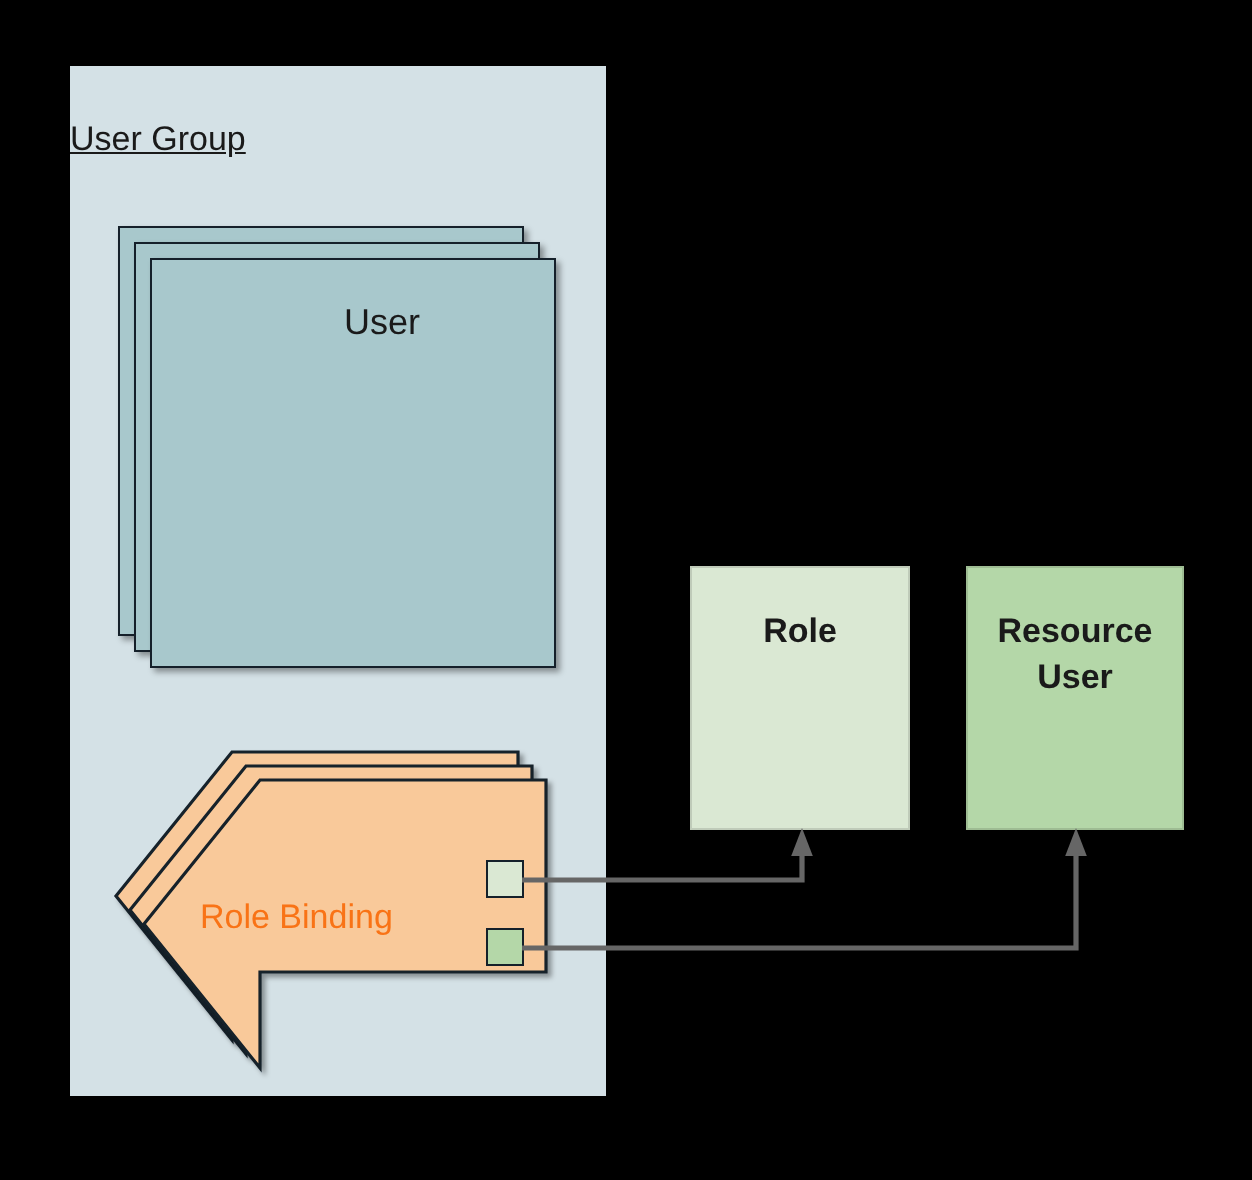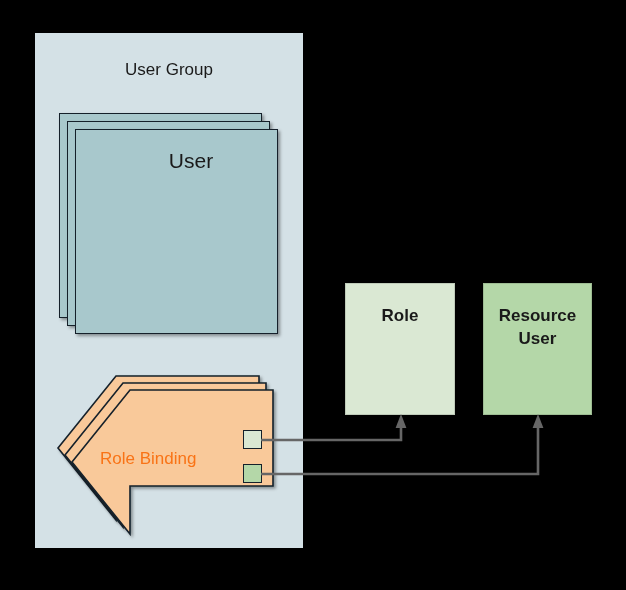--- a/index.html
+++ b/index.html
@@ -22,44 +22,45 @@
     left: 35px;
     top: 33px;
     width: 268px;
     height: 515px;
     background: #d4e1e6;
   }
   #user-group-title {
     left: 35px;
     top: 59px;
     width: 268px;
-    text-align: center;
+    text-align: left;
     font-size: 17px;
     color: #1a1a1a;
     line-height: 22px;
+    text-decoration: underline;
   }
 
   
   .user-card {
     width: 203px;
     height: 205px;
     background: #a8c8cc;
     border: 1.6px solid #15202a;
     box-sizing: border-box;
     box-shadow: 2px 2px 3px rgba(0,0,0,0.38);
   }
   #user-card-3 { left: 59px; top: 113px; }
   #user-card-2 { left: 67px; top: 121px; }
   #user-card-1 { left: 75px; top: 129px; }
   #user-label {
     left: 75px;
     top: 150px;
     width: 232px;
     text-align: center;
-    font-size: 21px;
+    font-size: 18px;
     color: #1a1a1a;
     line-height: 22px;
   }
 
   
   #rolebinding-stack {
     left: 48px;
     top: 362px;
     width: 240px;
     height: 182px;

